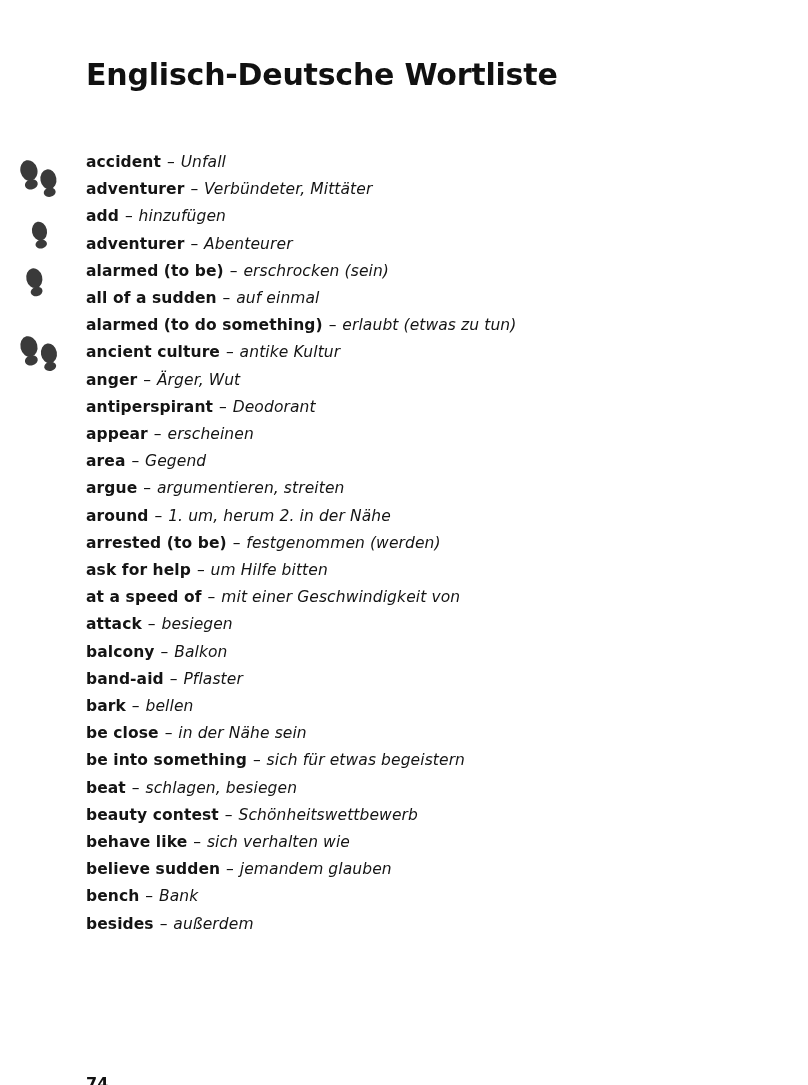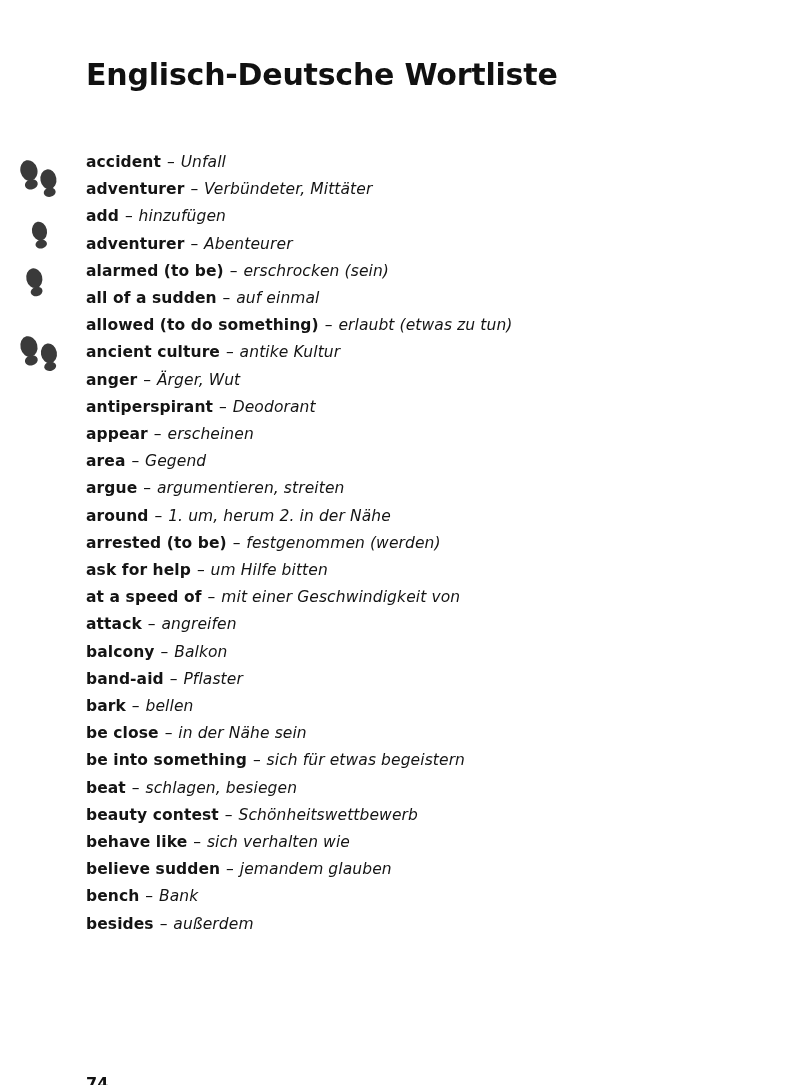--- a/index.html
+++ b/index.html
@@ -129,32 +129,32 @@
     </svg>
   </div>
 
   <ul class="word-list" id="word-list">
       <li class="word-item"><span class="term">accident</span> <span class="dash">–</span> <span class="translation">Unfall</span></li>
       <li class="word-item"><span class="term">adventurer</span> <span class="dash">–</span> <span class="translation">Verbündeter, Mittäter</span></li>
       <li class="word-item"><span class="term">add</span> <span class="dash">–</span> <span class="translation">hinzufügen</span></li>
       <li class="word-item"><span class="term">adventurer</span> <span class="dash">–</span> <span class="translation">Abenteurer</span></li>
       <li class="word-item"><span class="term">alarmed (to be)</span> <span class="dash">–</span> <span class="translation">erschrocken (sein)</span></li>
       <li class="word-item"><span class="term">all of a sudden</span> <span class="dash">–</span> <span class="translation">auf einmal</span></li>
-      <li class="word-item"><span class="term">allowed (to do something)</span> <span class="dash">–</span> <span class="translation">erlaubt (etwas zu tun)</span></li>
+      <li class="word-item"><span class="term">alarmed (to do something)</span> <span class="dash">–</span> <span class="translation">erlaubt (etwas zu tun)</span></li>
       <li class="word-item"><span class="term">ancient culture</span> <span class="dash">–</span> <span class="translation">antike Kultur</span></li>
       <li class="word-item"><span class="term">anger</span> <span class="dash">–</span> <span class="translation">Ärger, Wut</span></li>
       <li class="word-item"><span class="term">antiperspirant</span> <span class="dash">–</span> <span class="translation">Deodorant</span></li>
       <li class="word-item"><span class="term">appear</span> <span class="dash">–</span> <span class="translation">erscheinen</span></li>
       <li class="word-item"><span class="term">area</span> <span class="dash">–</span> <span class="translation">Gegend</span></li>
       <li class="word-item"><span class="term">argue</span> <span class="dash">–</span> <span class="translation">argumentieren, streiten</span></li>
       <li class="word-item"><span class="term">around</span> <span class="dash">–</span> <span class="translation">1. um, herum 2. in der Nähe</span></li>
       <li class="word-item"><span class="term">arrested (to be)</span> <span class="dash">–</span> <span class="translation">festgenommen (werden)</span></li>
       <li class="word-item"><span class="term">ask for help</span> <span class="dash">–</span> <span class="translation">um Hilfe bitten</span></li>
       <li class="word-item"><span class="term">at a speed of</span> <span class="dash">–</span> <span class="translation">mit einer Geschwindigkeit von</span></li>
-      <li class="word-item"><span class="term">attack</span> <span class="dash">–</span> <span class="translation">angreifen</span></li>
+      <li class="word-item"><span class="term">attack</span> <span class="dash">–</span> <span class="translation">besiegen</span></li>
       <li class="word-item"><span class="term">balcony</span> <span class="dash">–</span> <span class="translation">Balkon</span></li>
       <li class="word-item"><span class="term">band-aid</span> <span class="dash">–</span> <span class="translation">Pflaster</span></li>
       <li class="word-item"><span class="term">bark</span> <span class="dash">–</span> <span class="translation">bellen</span></li>
       <li class="word-item"><span class="term">be close</span> <span class="dash">–</span> <span class="translation">in der Nähe sein</span></li>
       <li class="word-item"><span class="term">be into something</span> <span class="dash">–</span> <span class="translation">sich für etwas begeistern</span></li>
       <li class="word-item"><span class="term">beat</span> <span class="dash">–</span> <span class="translation">schlagen, besiegen</span></li>
       <li class="word-item"><span class="term">beauty contest</span> <span class="dash">–</span> <span class="translation">Schönheitswettbewerb</span></li>
       <li class="word-item"><span class="term">behave like</span> <span class="dash">–</span> <span class="translation">sich verhalten wie</span></li>
       <li class="word-item"><span class="term">believe sudden</span> <span class="dash">–</span> <span class="translation">jemandem glauben</span></li>
       <li class="word-item"><span class="term">bench</span> <span class="dash">–</span> <span class="translation">Bank</span></li>

